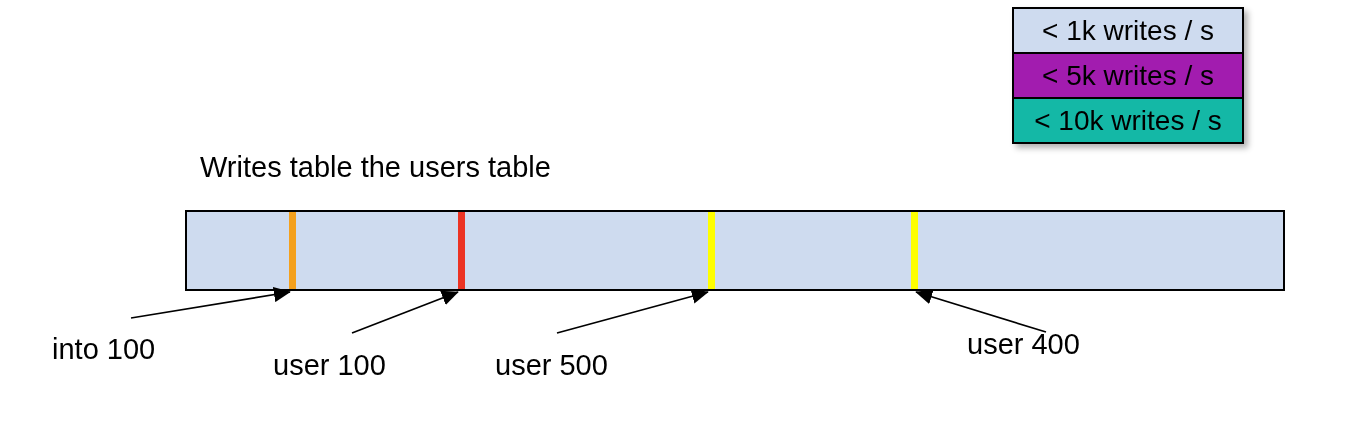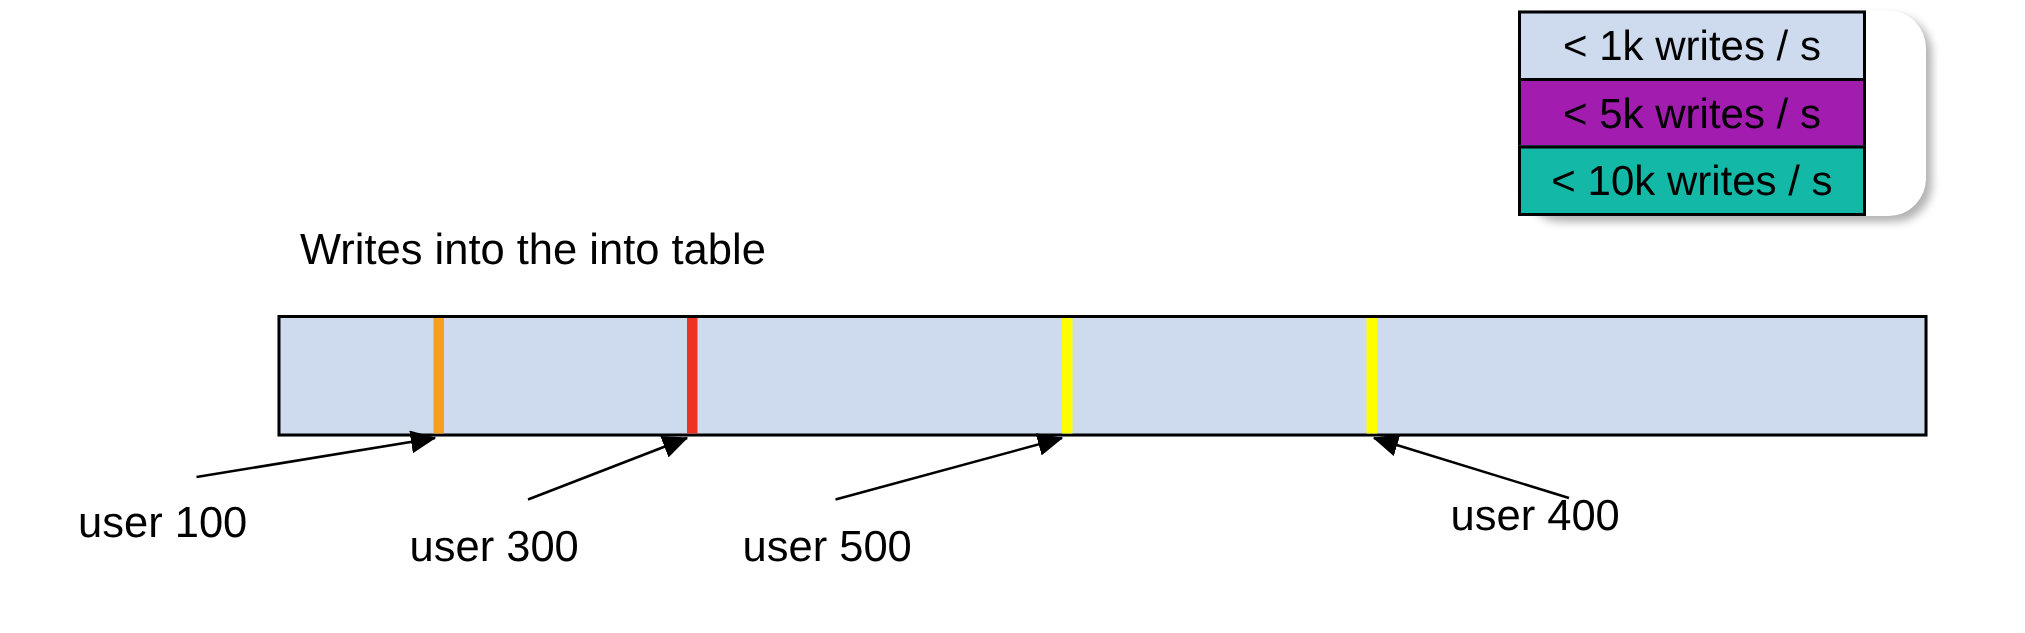--- a/index.html
+++ b/index.html
@@ -17,23 +17,22 @@
     left: 200px;
     top: 151px;
     font-size: 29px;
     line-height: 1.15;
     white-space: nowrap;
   }
   .legend {
     position: absolute;
     left: 1012px;
     top: 7px;
-    width: 272px;
+    width: 232px;
     box-shadow: 4px 4px 6px rgba(0,0,0,0.30);
-    border-radius: 25px;
   }
   .legend-row {
     box-sizing: border-box;
     width: 232px;
     height: 47px;
     border: 2px solid #000000;
     display: flex;
     align-items: center;
     justify-content: center;
     font-size: 28px;
@@ -68,21 +67,21 @@
     width: 1350px;
     height: 422px;
     pointer-events: none;
   }
 </style>
 </head>
 <body>
 
 <div class="canvas">
 
-  <div class="title">Writes into the into table</div>
+  <div class="title">Writes table the users table</div>
 
   <div class="legend">
     <div class="legend-row" style="background: rgb(206, 219, 239);">
       <span>&lt; 1k writes / s</span>
     </div>
     <div class="legend-row" style="background: #a21caf;">
       <span>&lt; 5k writes / s</span>
     </div>
     <div class="legend-row" style="background: #14b8a6;">
       <span>&lt; 10k writes / s</span>
@@ -103,18 +102,18 @@
       </marker>
     </defs>
     <g id="arrow-lines">
         <line x1="131" y1="318" x2="290" y2="292" stroke="#000000" stroke-width="1.7" marker-end="url(#arrowhead)"></line>
         <line x1="352" y1="333" x2="458" y2="292" stroke="#000000" stroke-width="1.7" marker-end="url(#arrowhead)"></line>
         <line x1="557" y1="333" x2="708" y2="292" stroke="#000000" stroke-width="1.7" marker-end="url(#arrowhead)"></line>
         <line x1="1046" y1="332" x2="916" y2="292" stroke="#000000" stroke-width="1.7" marker-end="url(#arrowhead)"></line>
       </g>
   </svg>
 
-  <div class="user-label" style="left: 52px; top: 334px;">user 100</div>
-  <div class="user-label" style="left: 273px; top: 350px;">user 300</div>
+  <div class="user-label" style="left: 52px; top: 334px;">into 100</div>
+  <div class="user-label" style="left: 273px; top: 350px;">user 100</div>
   <div class="user-label" style="left: 495px; top: 350px;">user 500</div>
   <div class="user-label" style="left: 967px; top: 329px;">user 400</div>
 
 </div>
 
 </body></html>

